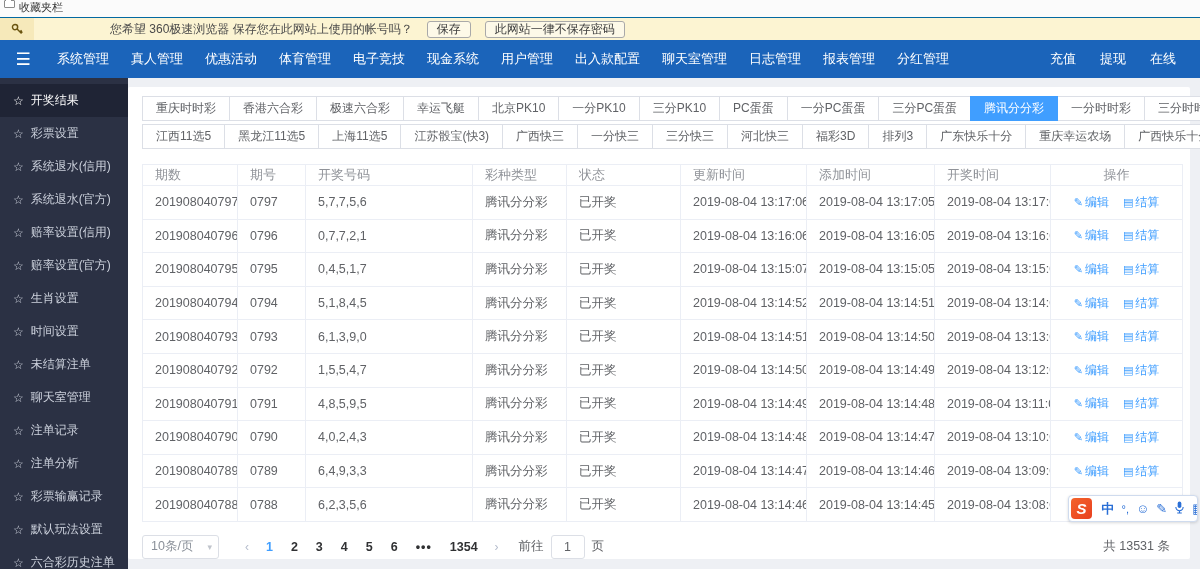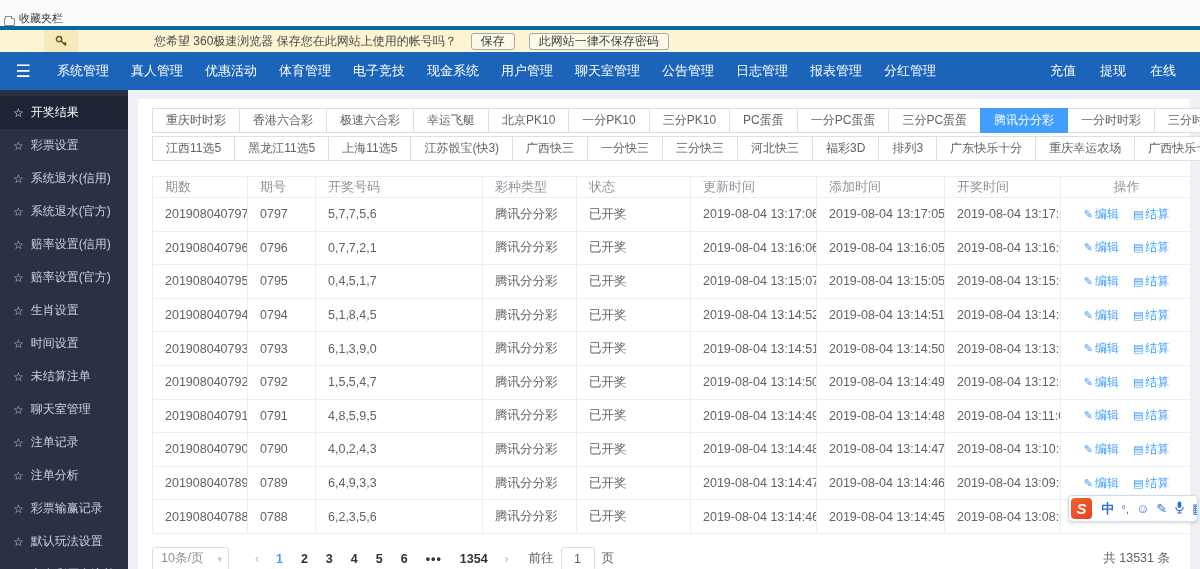--- a/index.html
+++ b/index.html
@@ -1,28 +1,28 @@
 <!DOCTYPE html>
 <html><head>
 <meta charset="utf-8">
 <style>
   * { margin:0; padding:0; box-sizing:border-box; }
   html,body { width:1200px; height:569px; overflow:hidden;
     font-family:"Liberation Sans","DejaVu Sans",sans-serif; }
 
   
-  .bookmark-bar { height:30px; background:#fbfbfb; display:flex; align-items:flex-end;
-    padding-left:4px; font-size:11px; color:#333; border-bottom:4px solid #0369a1; }
+  .bookmark-bar { height:18px; background:#fbfbfb; display:flex; align-items:flex-start;
+    padding-left:4px; font-size:11px; color:#333; border-bottom:1px solid #0369a1; }
   .folder-ico { width:11px; height:8px; border:1px solid #8a8a8a; border-radius:1px;
     margin-right:4px; position:relative; background:#fff; }
   .folder-ico:before { content:""; position:absolute; top:-3px; left:0; width:5px; height:2px;
     border:1px solid #8a8a8a; border-bottom:none; background:#fff; }
 
   .save-prompt { height:22px; background:#fcf4d2; display:flex; align-items:center;
-    font-size:12px; color:#4a4a4a;padding-left:44px; }
+    font-size:12px; color:#4a4a4a; }
   .key-zone { width:34px; height:100%; background:#f6e9ba; display:flex;
     align-items:center; justify-content:center; }
   .prompt-text { margin-left:76px; }
   .prompt-btn { margin-left:14px; font-size:12px; color:#3c3c3c; background:#fdf9e8;
     border:1px solid #a9a9a9; border-radius:3px; padding:0 9px; height:17px; line-height:15px; cursor:pointer; }
 
   
   .topnav { height:38px; background:#1b64ba; display:flex; align-items:stretch; color:#fff; }
   .hamburger { width:46px; display:flex; align-items:center; justify-content:center;
     font-size:17px; cursor:pointer; }
@@ -34,21 +34,21 @@
   .online-wrap { position:relative; }
 
   
   .layout { display:flex; height:491px; background:#eef0f4; }
   .sidebar { width:128px; background:#2b3144; flex-shrink:0; padding-top:6px; overflow:hidden; }
   .side-item { height:33px; display:flex; align-items:center; padding-left:13px;
     color:#cdd2dd; font-size:12px; cursor:pointer; white-space:nowrap; }
   .side-item.active { background:#1f2435; color:#fff; }
   .side-star { margin-right:7px; font-size:12px; }
 
-  .main { flex:1; padding:9px 10px 0 10px; overflow:hidden;border-radius:23px; }
+  .main { flex:1; padding:9px 10px 0 0; overflow:hidden; }
   .card { background:#fff; border-radius:2px; height:472px; padding:9px 14px 0 14px; position:relative; }
 
   
   .tab-row { display:flex; flex-wrap:nowrap; margin-bottom:3px; }
   .ltab { font-size:12px; color:#606266; background:#fff; border:1px solid #dcdfe6;
     padding:3px 0; text-align:center; cursor:pointer; white-space:nowrap; margin-right:-1px;
     flex:0 0 auto; padding-left:13px; padding-right:13px; }
   .ltab.active { background:#409eff; border-color:#409eff; color:#fff; position:relative; z-index:1; }
 
   
@@ -108,22 +108,22 @@
 <div class="topnav">
   <div class="hamburger">☰</div>
   <div class="nav-menu" id="nav-menu">
       <div class="nav-item">系统管理</div>
       <div class="nav-item">真人管理</div>
       <div class="nav-item">优惠活动</div>
       <div class="nav-item">体育管理</div>
       <div class="nav-item">电子竞技</div>
       <div class="nav-item">现金系统</div>
       <div class="nav-item">用户管理</div>
+      <div class="nav-item">出入款配置</div>
       <div class="nav-item">聊天室管理</div>
-      <div class="nav-item">公告管理</div>
       <div class="nav-item">日志管理</div>
       <div class="nav-item">报表管理</div>
       <div class="nav-item">分红管理</div>
     </div>
   <div class="nav-right">
     <div class="nav-item">充值</div>
     <div class="nav-item">提现</div>
     <div class="nav-item online-wrap">
       <span>在线</span>
 

